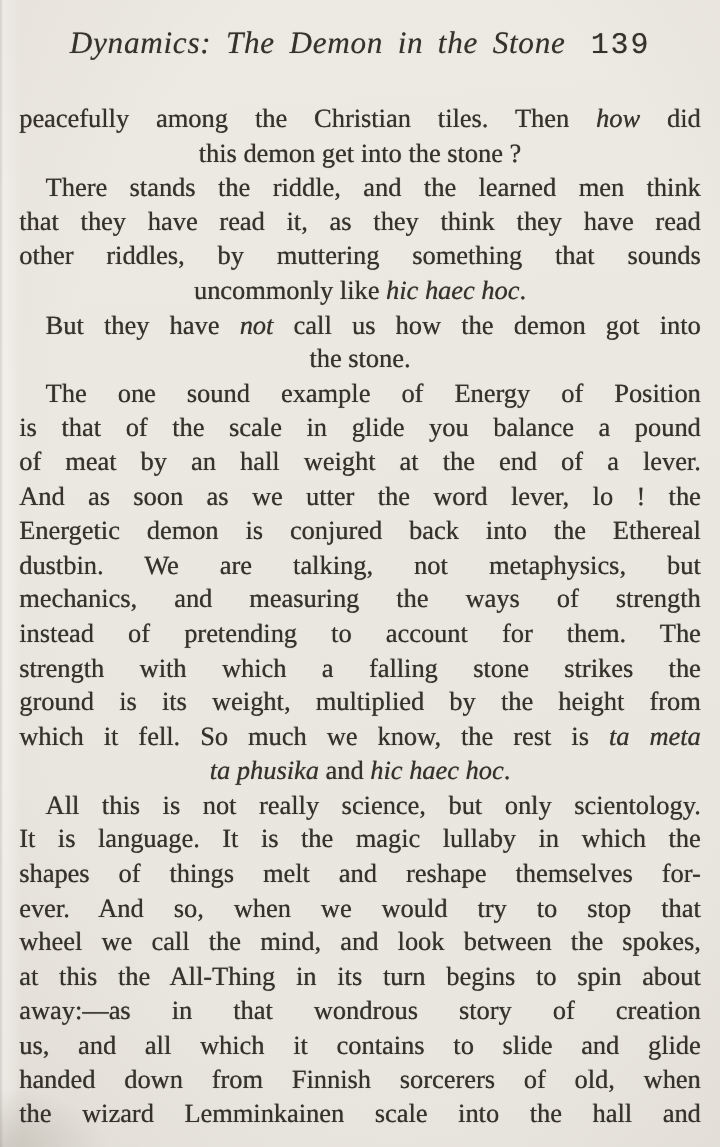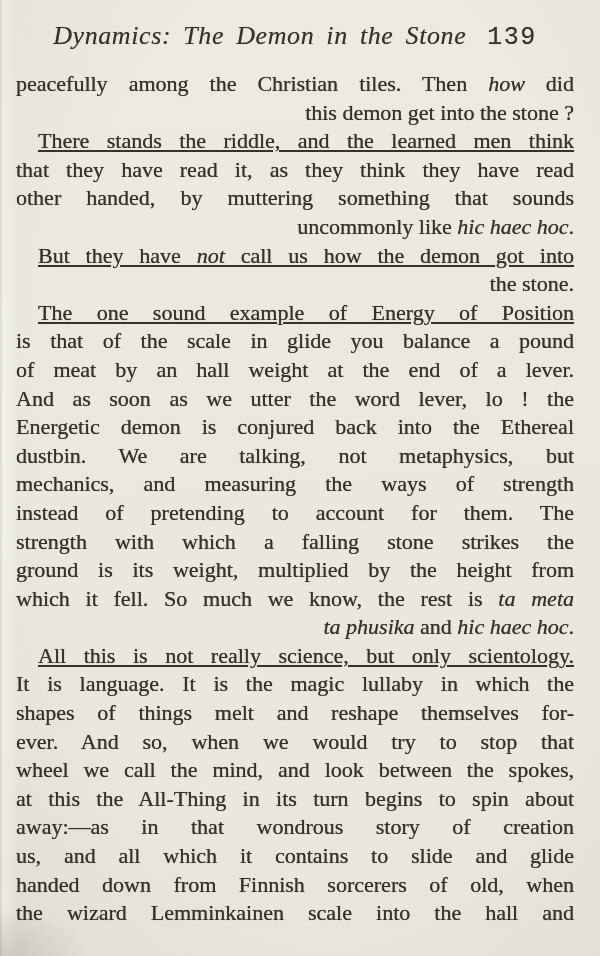--- a/index.html
+++ b/index.html
@@ -15,21 +15,21 @@
     background: #ebe8e1;
     background-image:
       radial-gradient(ellipse 130px 70px at 0% 100%, rgba(110,104,92,0.22), rgba(110,104,92,0) 70%),
       radial-gradient(ellipse at 55% 45%, rgba(0,0,0,0) 62%, rgba(140,132,118,0.09) 100%),
       linear-gradient(to right, #d9d6cf 0px, #f4f2ed 3px, #f0eee8 9px, rgba(240,238,232,0) 18px),
       linear-gradient(176deg, #edeae3 0%, #eae7e0 55%, #e9e6df 100%);
     overflow: hidden;
     font-family: "Liberation Serif", "DejaVu Serif", serif;
     color: #35322b;
     box-sizing: border-box;
-    padding: 20px 26px 0 16px;
+    padding: 20px 16px 0 16px;
   }
   .running-header {
     display: flex;
     justify-content: center;
     align-items: baseline;
     font-size: 26px;
     line-height: 32px;
     white-space: nowrap;
     text-shadow: 0 0 0.7px rgba(53,50,43,0.55);
   }
@@ -38,55 +38,54 @@
     letter-spacing: 0.6px;
     word-spacing: 5px;
   }
   .running-header .pagenum {
     margin-left: 21px;
     font-size: 25px;
     letter-spacing: 1.5px;
     font-family: Liberation Mono, monospace;
   }
   .textblock {
-    margin-top: 16px;
+    margin-top: 31px;
     font-size: 22px;
     line-height: 28.6px;
     text-shadow: 0 0 0.7px rgba(53,50,43,0.6), 0.25px 0 0 rgba(53,50,43,0.35);
   }
   .line {
     height: 28.6px;
-    text-align: right;
+    text-align: center;
     overflow: visible;
   }
   .line.just {
     text-align: justify;
     text-align-last: justify;
   }
   .line.indent {
     text-indent: 22px;
-    text-decoration: underline;
   }
   .it { font-style: italic; }
 </style>
 </head>
 <body>
 
 <div class="page">
   <div class="running-header">
     <span class="title">Dynamics: The Demon in the Stone</span>
     <span class="pagenum">139</span>
   </div>
 
   <div class="textblock">
       <div class="line just"><span>peacefully among the Christian tiles. Then </span><span class="it">how</span><span> did</span></div>
       <div class="line"><span>this demon get into the stone ?</span></div>
       <div class="line indent just"><span>There stands the riddle, and the learned men think</span></div>
       <div class="line just"><span>that they have read it, as they think they have read</span></div>
-      <div class="line just"><span>other handed, by muttering something that sounds</span></div>
+      <div class="line just"><span>other riddles, by muttering something that sounds</span></div>
       <div class="line"><span>uncommonly like </span><span class="it">hic haec hoc</span><span>.</span></div>
       <div class="line indent just"><span>But they have </span><span class="it">not</span><span> call us how the demon got into</span></div>
       <div class="line"><span>the stone.</span></div>
       <div class="line indent just"><span>The one sound example of Energy of Position</span></div>
       <div class="line just"><span>is that of the scale in glide you balance a pound</span></div>
       <div class="line just"><span>of meat by an hall weight at the end of a lever.</span></div>
       <div class="line just"><span>And as soon as we utter the word lever, lo ! the</span></div>
       <div class="line just"><span>Energetic demon is conjured back into the Ethereal</span></div>
       <div class="line just"><span>dustbin. We are talking, not metaphysics, but</span></div>
       <div class="line just"><span>mechanics, and measuring the ways of strength</span></div>

